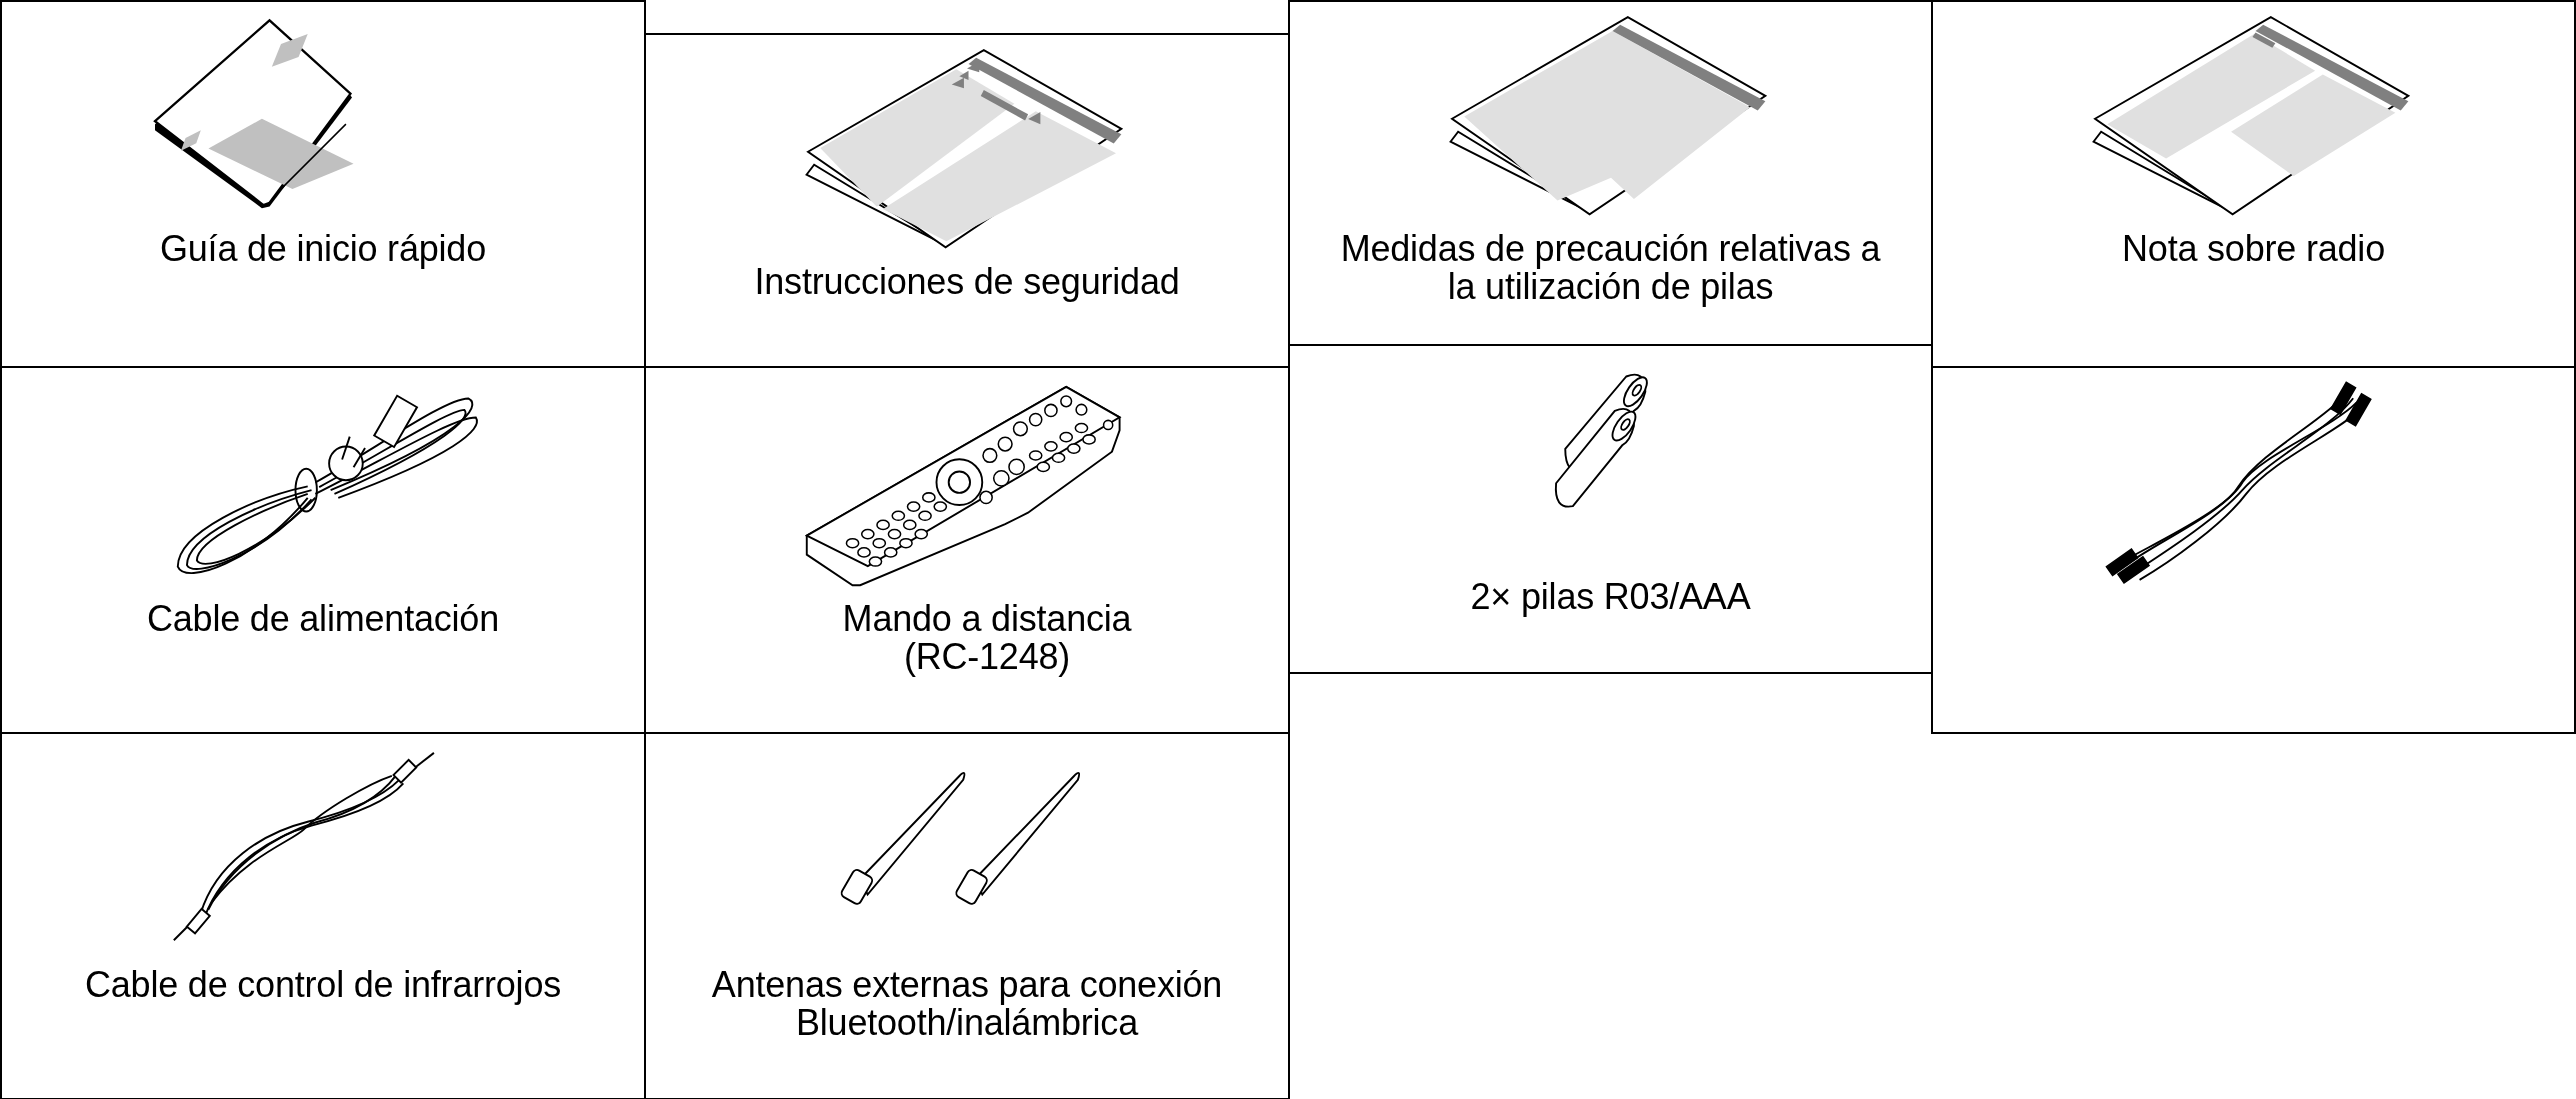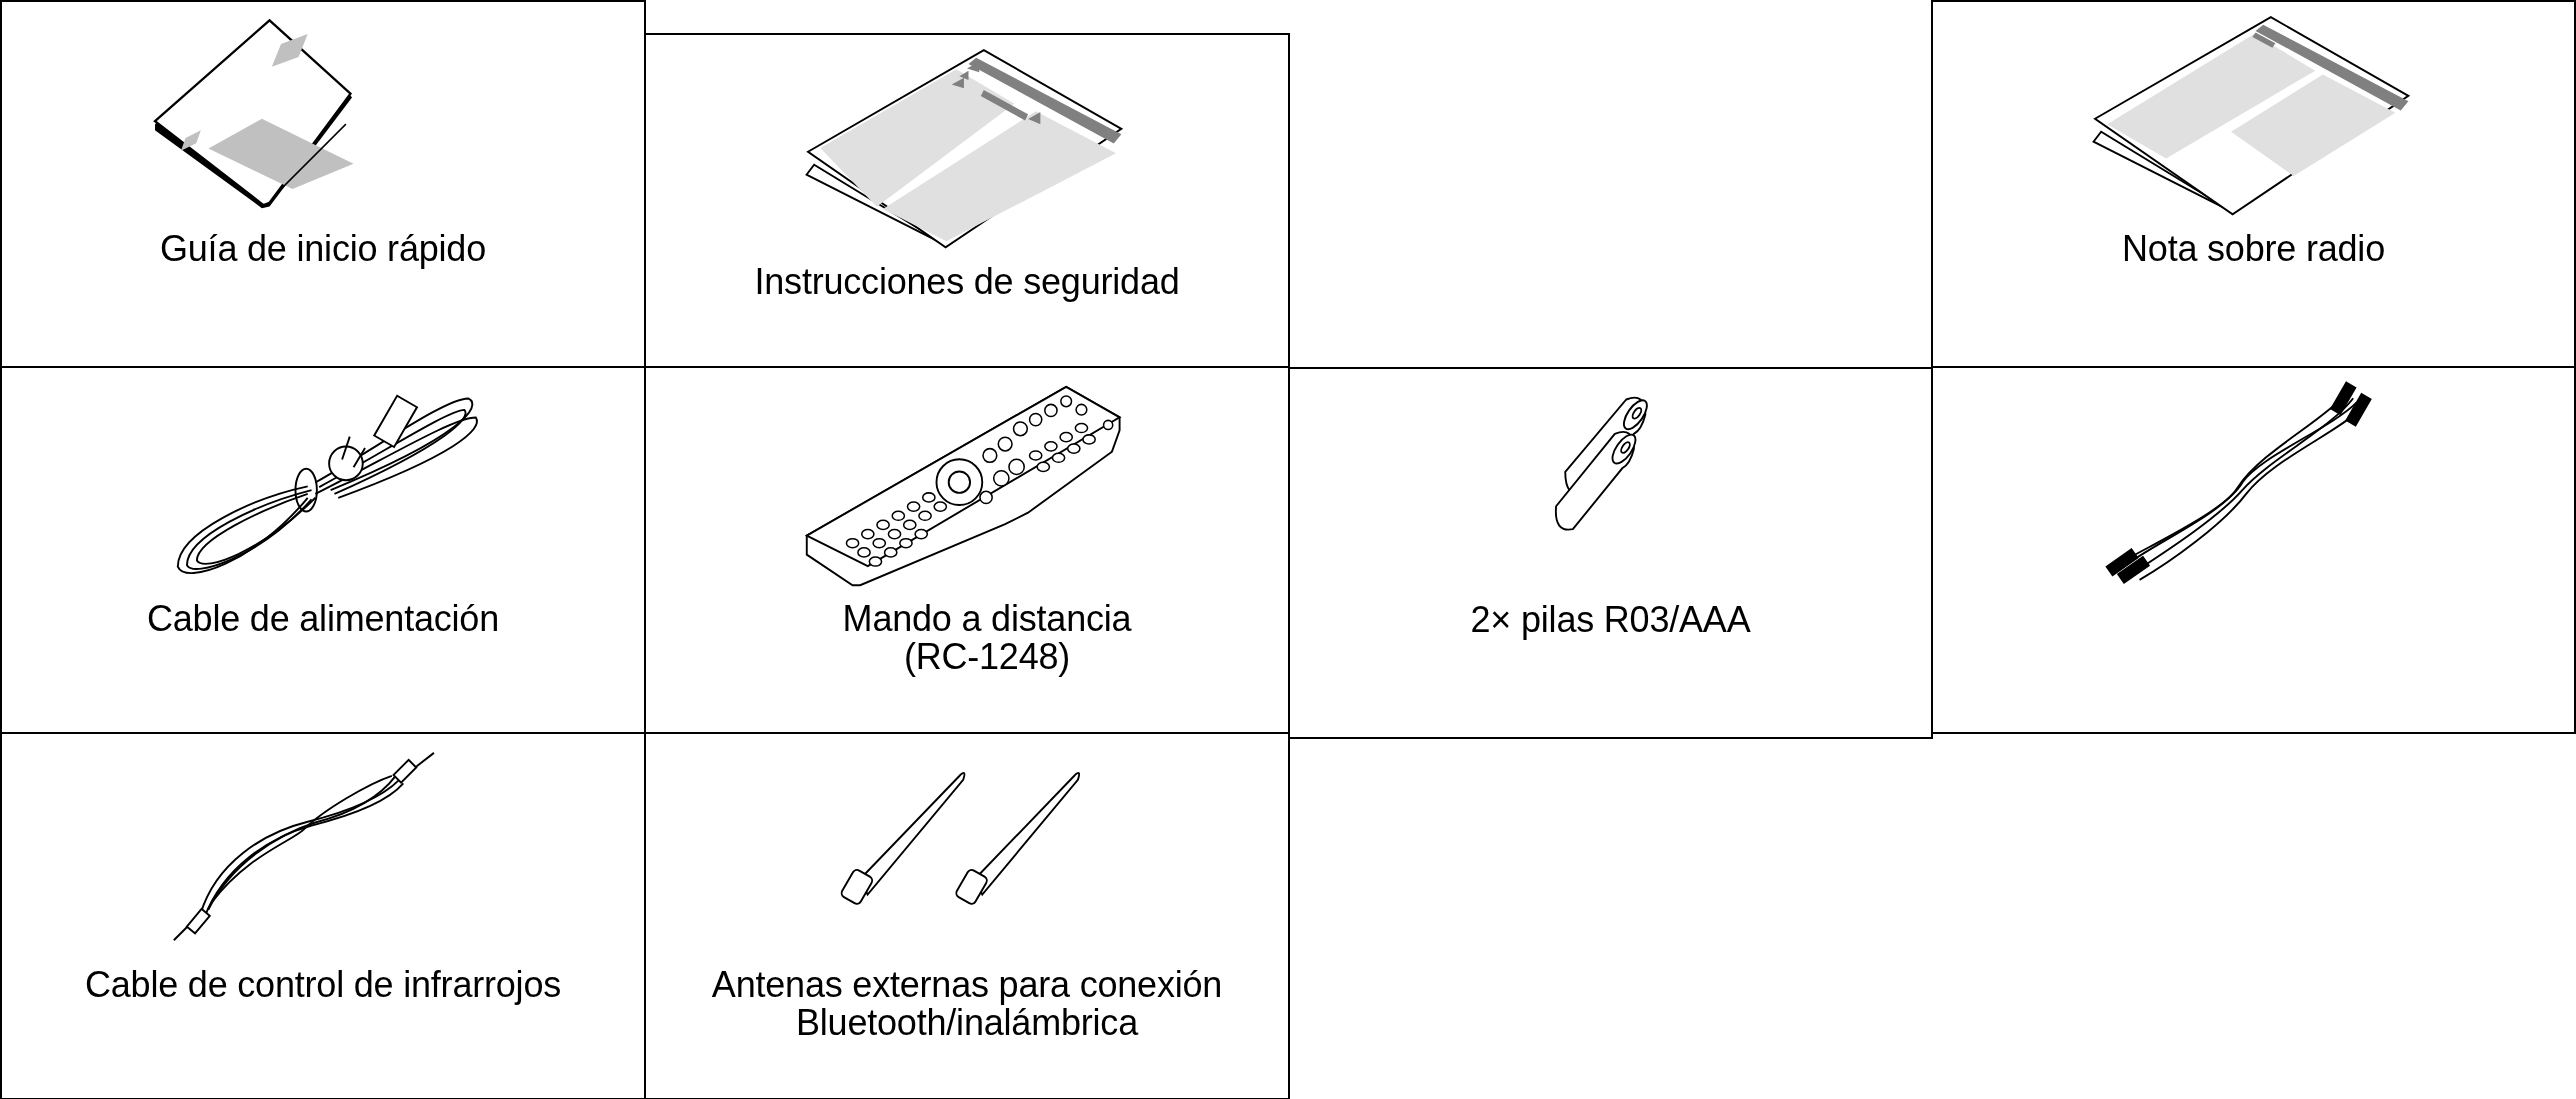--- a/index.html
+++ b/index.html
@@ -42,20 +42,32 @@
         <polygon points="232,52 290,84 286,92 228,60" fill="#808080"></polygon>
         <polygon points="190,45 206,36 206,50" fill="#808080"></polygon>
         <polygon points="200,34 212,27 212,39" fill="#808080"></polygon>
         <polygon points="210,24 226,15 226,29" fill="#808080"></polygon>
         <polygon points="290,90 306,81 306,97" fill="#808080"></polygon>
       </svg>
     </div>
     <div class="label">Instrucciones de seguridad</div>
   </div>
 
+  <div class="cell" style="left:1288px;top:0;width:645px;height:369px;">
+    <div class="art">
+      <svg width="321" height="199" viewBox="0 0 420 260">
+        <polygon points="0,163 10,150 182,255" fill="#fff" stroke="#000" stroke-width="2.5"></polygon>
+        <polygon points="2,133 232,0 412,103 182,258" fill="#fff" stroke="#000" stroke-width="2.5"></polygon>
+        <polygon points="18,130 212,18 392,118 240,238 210,210 140,240" fill="#e0e0e0"></polygon>
+        <polygon points="222,10 412,110 402,122 212,18" fill="#808080"></polygon>
+      </svg>
+    </div>
+    <div class="label">Medidas de precaución relativas a
+la utilización de pilas</div>
+  </div>
 
   <div class="cell" style="left:0;top:366px;width:646px;height:368px;">
     <div class="art">
       <svg width="321" height="199" viewBox="0 0 420 260">
         <g fill="none" stroke="#000" stroke-width="2.5">
           <path d="M190,135 C120,150 20,195 20,240 C30,265 120,235 190,150"></path>
           <path d="M195,140 C125,158 32,200 32,238 C40,255 125,230 195,152"></path>
           <path d="M190,145 C130,165 45,205 45,232 C55,248 130,220 200,150"></path>
           <path d="M200,130 C280,85 370,20 400,20 C420,30 390,70 220,140"></path>
           <path d="M205,136 C290,90 375,35 395,35 C405,45 370,80 225,145"></path>
@@ -130,21 +142,21 @@
           <ellipse cx="350" cy="86" rx="8" ry="6"></ellipse>
             <ellipse cx="370" cy="74" rx="8" ry="6"></ellipse>
           <circle cx="395" cy="55" r="6"></circle>
         </g>
       </svg>
     </div>
     <div class="label" style="top:232px;padding-left:40px;">Mando a distancia
 (RC-1248)</div>
   </div>
 
-  <div class="cell" style="left:1288px;top:367px;width:645px;height:372px;">
+  <div class="cell" style="left:1288px;top:344px;width:645px;height:330px;">
     <div class="art">
       <svg width="122" height="153" viewBox="0 0 160 200">
         <g fill="#fff" stroke="#000" stroke-width="2.5">
           <path d="M20,115 L100,20 Q125,10 125,40 Q120,60 110,65 L45,145 Q20,150 20,115 Z"></path>
           <ellipse cx="112" cy="40" rx="10" ry="22" transform="rotate(35 112 40)"></ellipse>
           <ellipse cx="114" cy="38" rx="4" ry="8" transform="rotate(35 114 38)"></ellipse>
           <path d="M8,160 L85,65 Q110,55 110,85 Q105,105 95,110 L30,190 Q5,195 8,160 Z"></path>
           <ellipse cx="97" cy="85" rx="10" ry="22" transform="rotate(35 97 85)"></ellipse>
           <ellipse cx="99" cy="83" rx="4" ry="8" transform="rotate(35 99 83)"></ellipse>
         </g>

